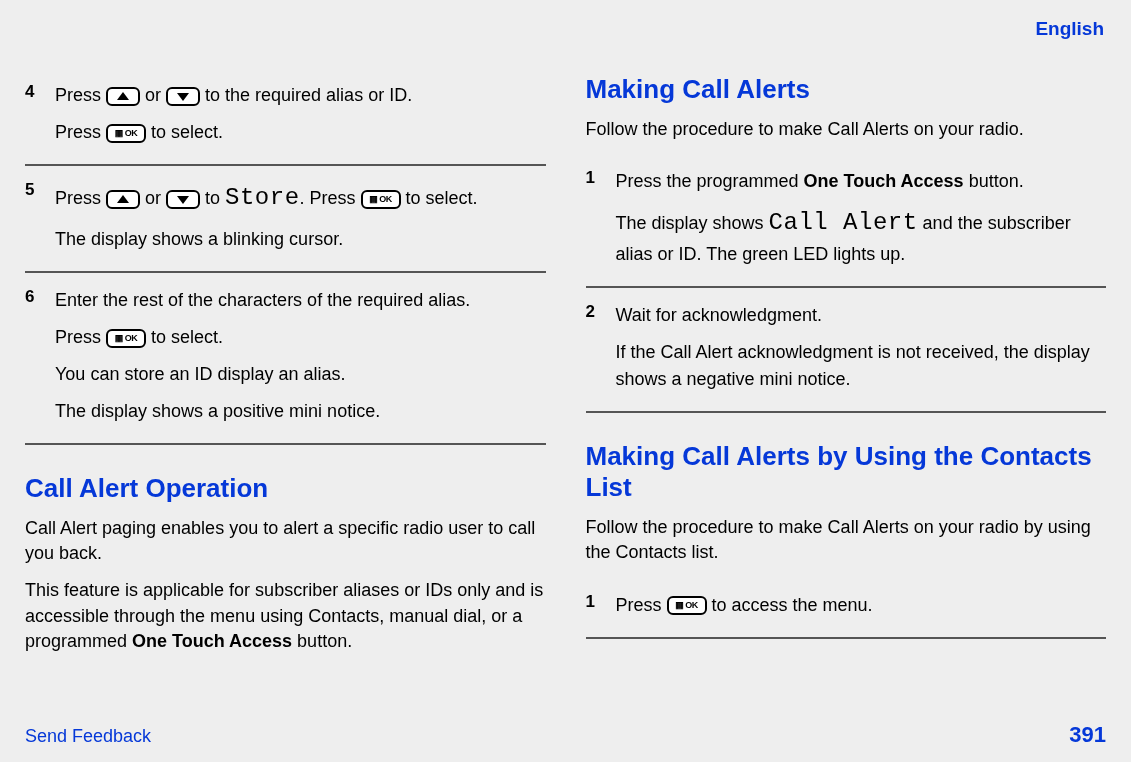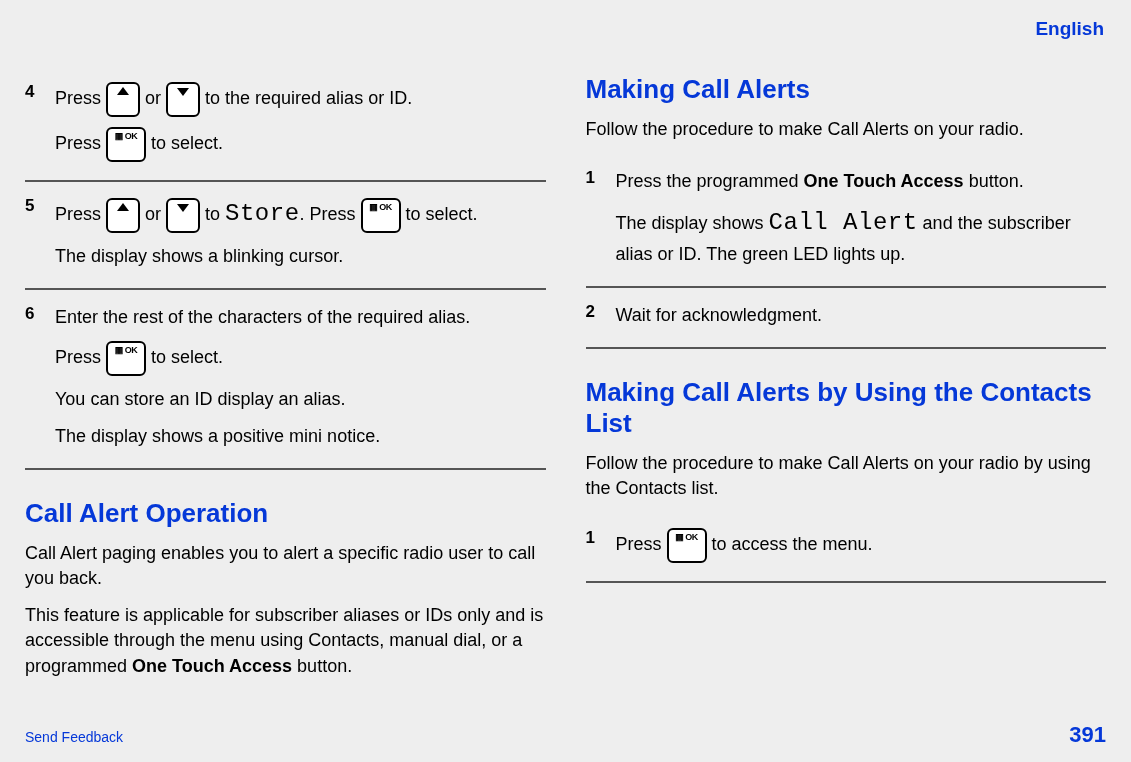--- a/index.html
+++ b/index.html
@@ -61,21 +61,21 @@
     .mono {
       font-family: "Courier New", monospace;
       font-size: 24px;
       letter-spacing: 0.5px;
     }
     .btn {
       display: inline-block;
       vertical-align: middle;
       border: 2px solid #000;
       border-radius: 6px;
-      height: 35px;
+      height: 19px;
       position: relative;
       background: #fff;
     }
     .btn-arrow { width: 34px; }
     .btn-ok { width: 40px; }
     .tri-up, .tri-down {
       position: absolute;
       left: 50%;
       transform: translateX(-50%);
     }
@@ -107,21 +107,21 @@
       position: absolute;
       bottom: 14px;
       left: 25px;
       right: 25px;
       display: flex;
       justify-content: space-between;
       align-items: baseline;
     }
     .feedback {
       color: #0538d8;
-      font-size: 14px;
+      font-size: 18px;
     }
     .page-num {
       color: #0538d8;
       font-size: 22px;
       font-weight: bold;
     }
   </style>
 </head>
 <body>
 
@@ -169,20 +169,21 @@
           <div class="step-num">1</div>
           <div class="step-body">
             <p><span>Press the programmed </span><span class="bold">One Touch Access</span><span> button.</span></p>
             <p><span>The display shows </span><span class="mono">Call Alert</span><span> and the subscriber alias or ID. The green LED lights up.</span></p>
           </div>
         </div>
         <div class="step">
           <div class="step-num">2</div>
           <div class="step-body">
             <p><span>Wait for acknowledgment.</span></p>
+            <p><span>If the Call Alert acknowledgment is not received, the display shows a negative mini notice.</span></p>
           </div>
         </div>
       </div>
     <h2>Making Call Alerts by Using the Contacts List</h2>
     <p class="para">Follow the procedure to make Call Alerts on your radio by using the Contacts list.</p>
     <div id="right-stepsB">
         <div class="step">
           <div class="step-num">1</div>
           <div class="step-body">
             <p><span>Press </span><span class="btn btn-ok"><span class="ok-content">▦ OK</span></span><span> to access the menu.</span></p>

